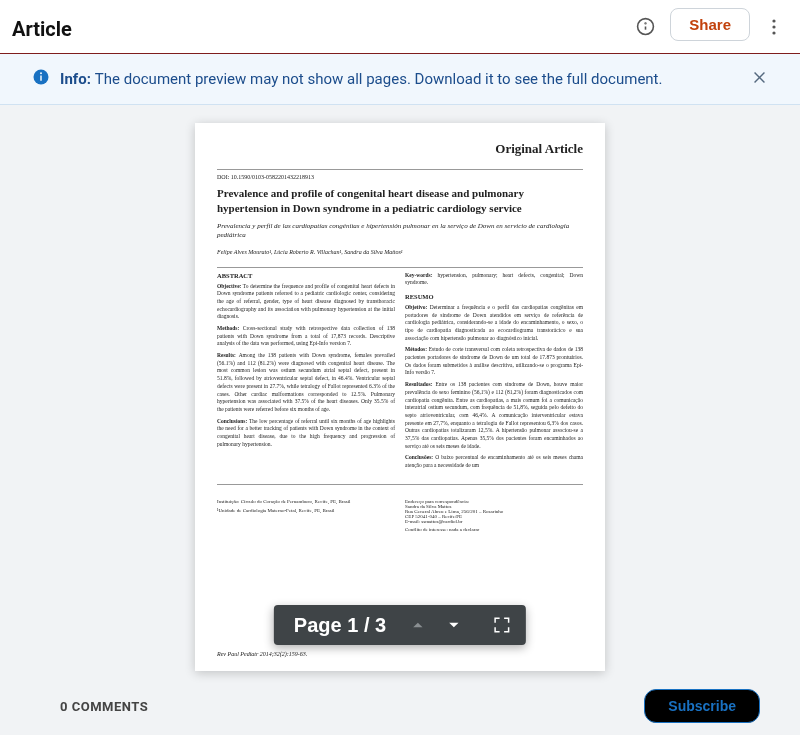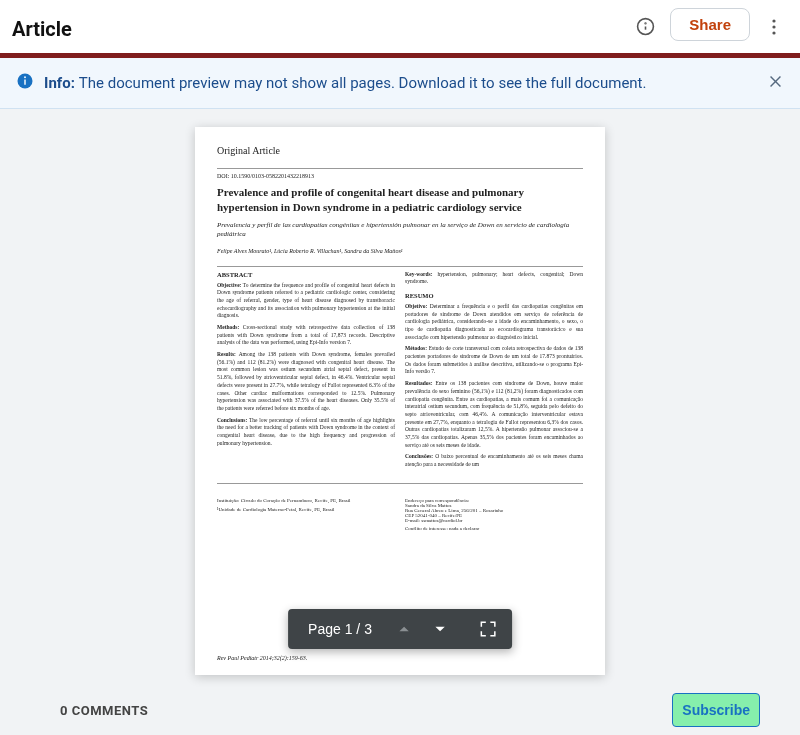--- a/index.html
+++ b/index.html
@@ -58,23 +58,23 @@
   .kebab-btn {
     width: 28px; height: 28px;
     display: flex; align-items: center; justify-content: center;
     cursor: pointer;
     color: #555;
     font-size: 18px;
   }
   .info-banner {
     display: flex;
     align-items: center;
-    padding: 14px 16px;
+    padding: 14px 32px;
     background: #f1f7fd;
-    border-top: 5px solid #7f1d1d;
+    border-top: 1px solid #7f1d1d;
     border-bottom: 1px solid #d0e2f2;
     font-size: 15px;
   }
   .info-banner .info-icon {
     color: #1971c2;
     margin-right: 10px;
     flex-shrink: 0;
   }
   .info-banner .info-label {
     font-weight: 700;
@@ -99,23 +99,23 @@
     width: 410px;
     height: 548px;
     background: #fff;
     box-shadow: 0 2px 10px rgba(0,0,0,0.2);
     position: relative;
     padding: 18px 22px;
     font-family: Georgia, 'Times New Roman', serif;
     color: #222;
   }
   .oa-label {
-    text-align: left;
-    font-size: 10px;
-    font-weight: 400;
+    text-align: right;
+    font-size: 13px;
+    font-weight: 700;
     margin-bottom: 12px;
   }
   .doi { font-size: 6px; margin-bottom: 6px; }
   .article-title {
     font-size: 11px;
     font-weight: 700;
     line-height: 1.35;
     margin-bottom: 6px;
   }
   .article-sub {
@@ -168,22 +168,22 @@
     color: #fff;
     border-radius: 4px;
     display: flex;
     align-items: center;
     height: 40px;
     padding: 0 6px;
     box-shadow: 0 3px 10px rgba(0,0,0,0.3);
     font-family: -apple-system, sans-serif;
   }
   .page-info {
-    font-size: 14px;
-    font-weight: 400;
+    font-size: 20px;
+    font-weight: 700;
     padding: 0 14px;
   }
   .tool-btn {
     width: 36px;
     height: 36px;
     display: flex;
     align-items: center;
     justify-content: center;
     cursor: pointer;
     color: #fff;
@@ -201,24 +201,24 @@
     justify-content: space-between;
     padding: 18px 40px 0 60px;
   }
   .comments-head {
     font-size: 13px;
     font-weight: 700;
     letter-spacing: .5px;
     color: #444;
   }
   .subscribe-btn {
-    padding: 8px 9px;
+    padding: 8px 23px;
     border: 1px solid #1971c2;
-    background: #86efac;
-    border-radius: 4px;
+    background: #000000;
+    border-radius: 12px;
     font-size: 14px;
     font-weight: 600;
     color: #1971c2;
     cursor: pointer;
   }
 </style>
 </head>
 <body>
 
 <div class="header">

